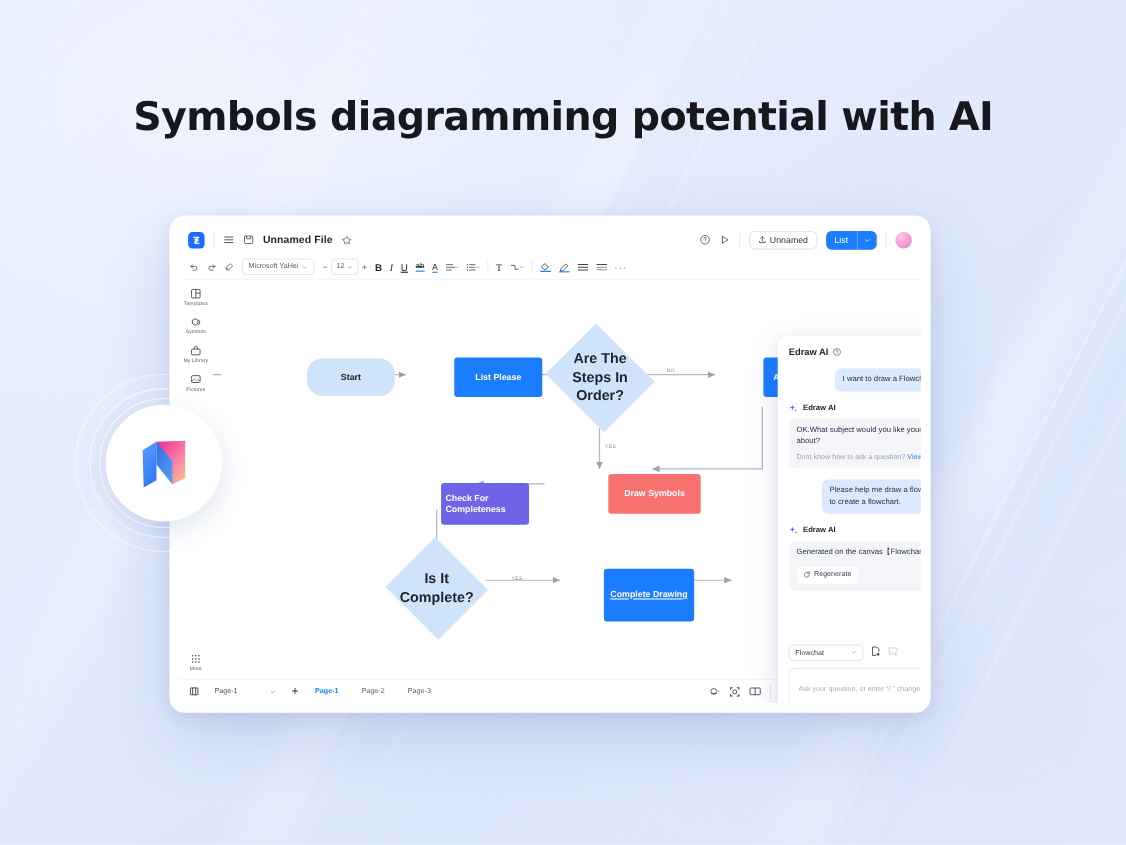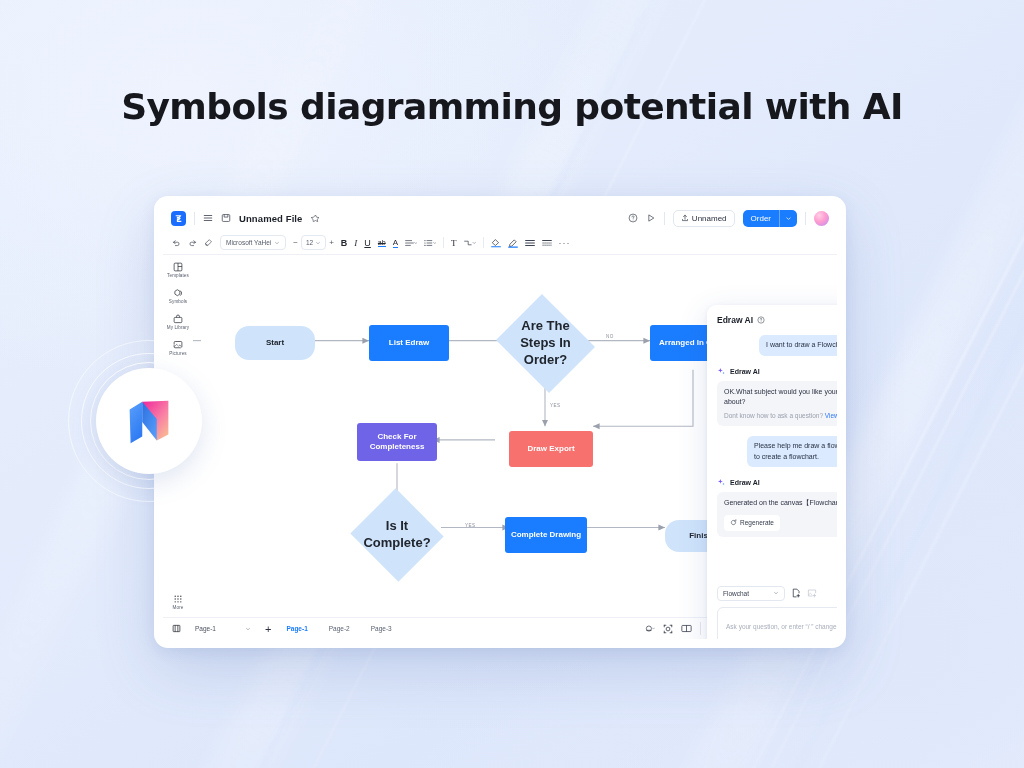--- a/index.html
+++ b/index.html
@@ -64,21 +64,21 @@
   .app-body { flex:1; display:flex; min-height:0; position:relative; }
   .sidebar { width:30px; flex:0 0 30px; padding-top:6px; display:flex; flex-direction:column; align-items:center; gap:9px; background:#fff; position:relative; z-index:3; }
   .sb-item { display:flex; flex-direction:column; align-items:center; gap:1px; width:30px; }
   .sb-ic { color:#30353f; height:11px; display:flex; align-items:center; justify-content:center; }
   .sb-lbl { font-size:4.6px; color:#5a6070; letter-spacing:.1px; }
   .sb-spacer { flex:1; }
 
   .canvas { flex:1; position:relative; background:#fff; overflow:hidden; }
 
   
-  .node { position:absolute; display:flex; align-items:center; justify-content:center; text-align:center; font-size:8px; font-weight:700; line-height:1.25; }
+  .node { position:absolute; display:flex; align-items:center; justify-content:center; text-align:left; font-size:8px; font-weight:700; line-height:1.25;margin-left:44px; }
   .n-term { background:#cfe4fb; color:#20252e; border-radius:14px; font-weight:700; }
   .n-proc { background:#1a7cfe; color:#fff; border-radius:3px; }
   .n-red  { background:#f7716e; color:#fff; border-radius:3px; }
   .n-pur  { background:#6f63e8; color:#fff; border-radius:3px; }
   .diamond { position:absolute; }
   .diamond .dshape { position:absolute; inset:0; background:#cfe4fb; transform: rotate(45deg); }
   .diamond .dtext { position:absolute; inset:0; display:flex; align-items:center; justify-content:center; text-align:center; font-size:13px; font-weight:700; color:#20252e; line-height:1.3; }
   .edge-lbl { position:absolute; font-size:4.6px; color:#8b909c; letter-spacing:.4px; }
   .fsvg { position:absolute; inset:0; width:100%; height:100%; overflow:visible; }
 
@@ -182,21 +182,21 @@
             </svg>
         </span>
         <div class="tb-div"></div>
         <div class="btn-export">
           <svg width="8" height="8" viewBox="0 0 16 16">
               <path d="M8 10.5V2.5M5 5.4L8 2.4l3 3M3 11v2.2h10V11" stroke="#2b3140" stroke-width="1.3" fill="none" stroke-linecap="round" stroke-linejoin="round"></path>
             </svg>
           <span>Unnamed</span>
         </div>
         <div class="btn-share">
-          <span class="lbl">Order</span>
+          <span class="lbl">List</span>
           <span class="car">
             <svg width="7" height="7" viewBox="0 0 16 16">
                 <path d="M4 6.5l4 3.6 4-3.6" stroke="#fff" stroke-width="1.5" fill="none" stroke-linecap="round" stroke-linejoin="round"></path>
               </svg>
           </span>
         </div>
         <div class="tb-div"></div>
         <div class="avatar"></div>
       </div>
     </div>
@@ -365,40 +365,40 @@
             <path d="M248 280 H316"></path>
             <path d="M392 280 H472"></path>
           </g>
           <path d="M0 88 H8" stroke="#b2b7c2" stroke-width="1.1" fill="none"></path>
         </svg>
 
         <div class="node n-term" style="left:42px; top:71px; width:80px; height:34px;">
           <span>Start</span>
         </div>
         <div class="node n-proc" style="left:176px; top:70px; width:80px; height:36px;">
-          <span>List Edraw</span>
+          <span>List Please</span>
         </div>
         <div class="diamond" style="left:315px; top:56px; width:75px; height:65px;">
           <div class="dshape"></div>
           <div class="dtext">Are The Steps In Order?</div>
         </div>
         <div class="node n-proc" style="left:457px; top:70px; width:86px; height:36px; justify-content:flex-start; padding-left:9px;">
           <span style="white-space:nowrap;">Arranged In Order</span>
         </div>
         <div class="node n-red" style="left:316px; top:176px; width:84px; height:36px;">
-          <span>Draw Export</span>
-        </div>
-        <div class="node n-pur" style="left:164px; top:168px; width:80px; height:38px; padding:0 4px;">
+          <span>Draw Symbols</span>
+        </div>
+        <div class="node n-pur" style="left:164px; top:184px; width:80px; height:38px; padding:0 4px;">
           <span>Check For Completeness</span>
         </div>
         <div class="diamond" style="left:170px; top:248px; width:68px; height:64px;">
           <div class="dshape"></div>
           <div class="dtext">Is It Complete?</div>
         </div>
-        <div class="node n-proc" style="left:312px; top:262px; width:82px; height:36px;">
+        <div class="node n-proc" style="left:312px; top:262px; width:82px; height:48px;text-decoration:underline;">
           <span>Complete Drawing</span>
         </div>
         <div class="node n-term" style="left:472px; top:265px; width:72px; height:32px;">
           <span>Finish</span>
         </div>
 
         <div class="edge-lbl" style="left:413px; top:79px;">NO</div>
         <div class="edge-lbl" style="left:357px; top:148px;">YES</div>
         <div class="edge-lbl" style="left:272px; top:268px;">YES</div>
       </div>

